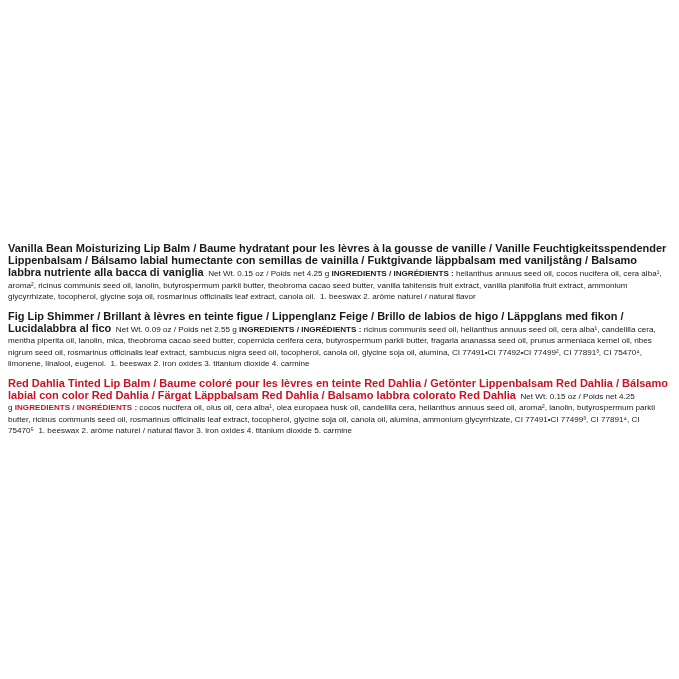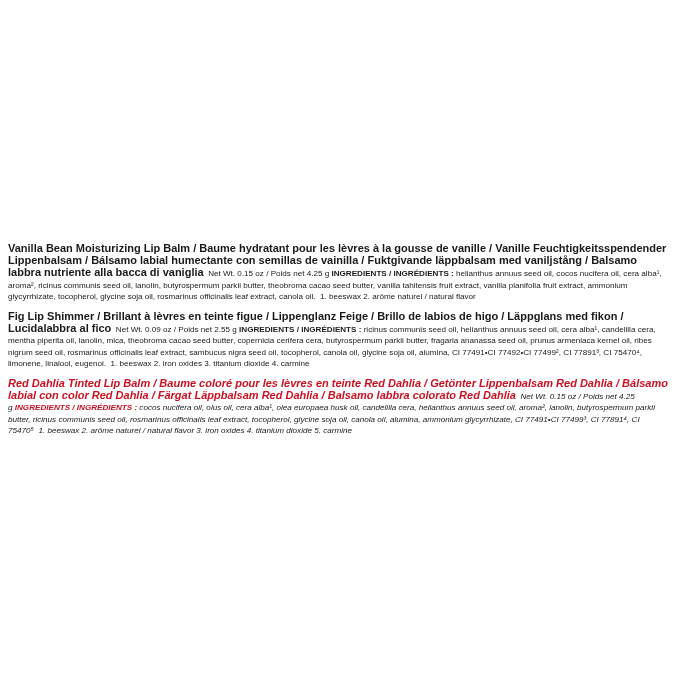--- a/index.html
+++ b/index.html
@@ -24,21 +24,20 @@
     position: absolute;
     left: 8px;
     top: 243px;
     width: 664px;
   }
   .product-block {
     margin-bottom: 9px;
   }
   .product-block:last-child {
     margin-bottom: 0;
-    font-style: italic;
   }
   .title-line {
     font-weight: bold;
     font-size: 11px;
     line-height: 11.2px;
   }
   .body-text {
     font-size: 8.1px;
     line-height: 11.2px;
   }

